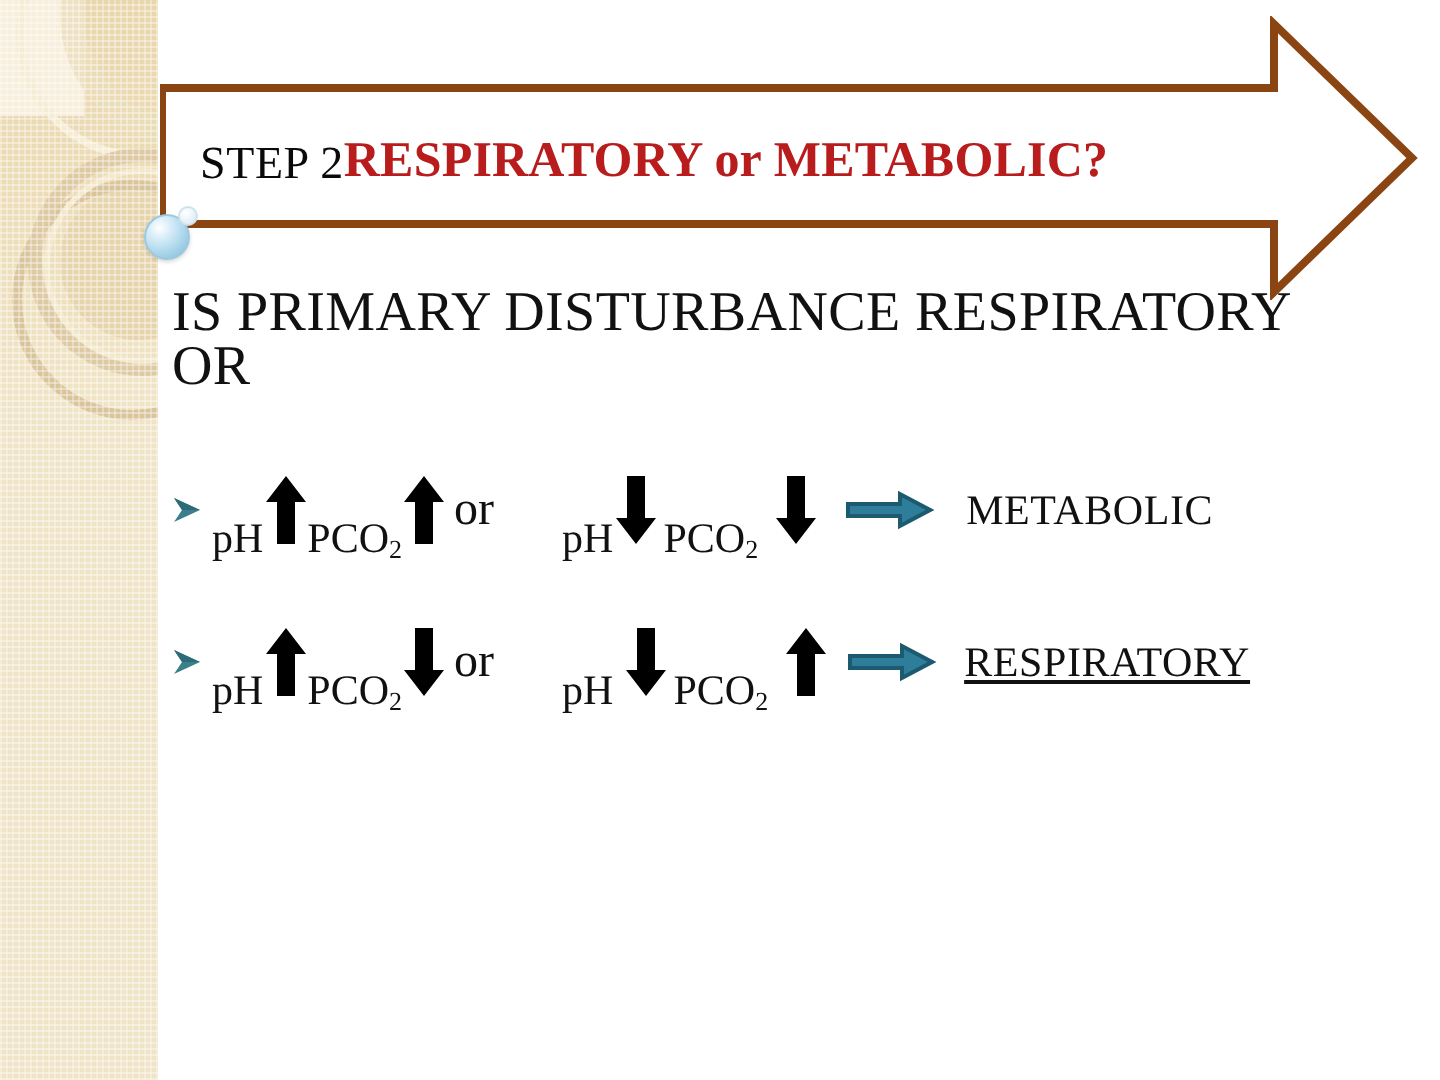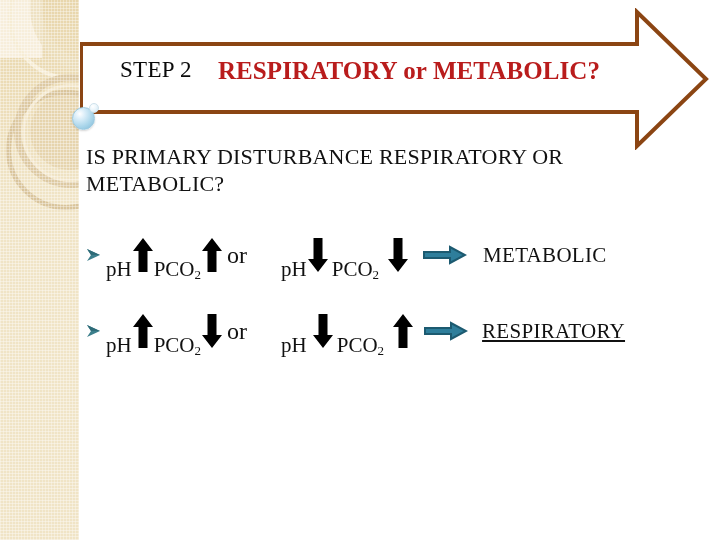--- a/index.html
+++ b/index.html
@@ -113,25 +113,23 @@
     left: 80px; top: 8px;
     width: 632px; height: 142px;
     z-index: 4;
   }
   #banner svg { display: block; }
   #banner-text {
     position: absolute;
     left: 100px; top: 57px;
     height: 38px;
     display: flex;
-    align-items: flex-start;
-    gap: 26px;
+    align-items: flex-end;
     z-index: 5;
     white-space: nowrap;
-    margin-left: 20px;
   }
   #step-label {
     font-size: 23px;
     color: #0a0a0a;
     letter-spacing: 0.3px;
   }
   #title-label {
     font-size: 25px;
     font-weight: bold;
     color: #b91c1c;
@@ -139,21 +137,21 @@
   }
 
   
   #body-text {
     position: absolute;
     left: 86px; top: 143px;
     width: 560px;
     z-index: 3;
   }
   #body-text .line {
-    font-size: 22px;
+    font-size: 28px;
     color: #111111;
     line-height: 27px;
     letter-spacing: 0.2px;
   }
 
   
   .logic-row {
     position: absolute;
     left: 86px;
     z-index: 3;
@@ -233,21 +231,20 @@
     <path d="M 1,36 L 557,36 L 557,4 L 626,71 L 557,138 L 557,104 L 1,104 Z" fill="#ffffff" stroke="#8B4513" stroke-width="4" stroke-linejoin="miter"></path>
   </svg>
 </div>
 <div id="banner-text">
   <span id="step-label">STEP 2</span>
   <span id="title-label">RESPIRATORY or METABOLIC?</span>
 </div>
 
 <div id="body-text">
   <div class="line">IS PRIMARY DISTURBANCE RESPIRATORY OR</div>
-  <div class="line">METABOLIC?</div>
 </div>
 
 <div class="logic-row" id="row-1">
 
   <span class="bullet">
     <svg width="16" height="14" viewBox="0 0 16 14">
       <path d="M1,1 L14,7 L1,13 L5,7 Z" fill="#3C7F8C"></path>
       <path d="M1,1 L14,7 L5,7 Z" fill="#2E6B78"></path>
     </svg>
   </span>

